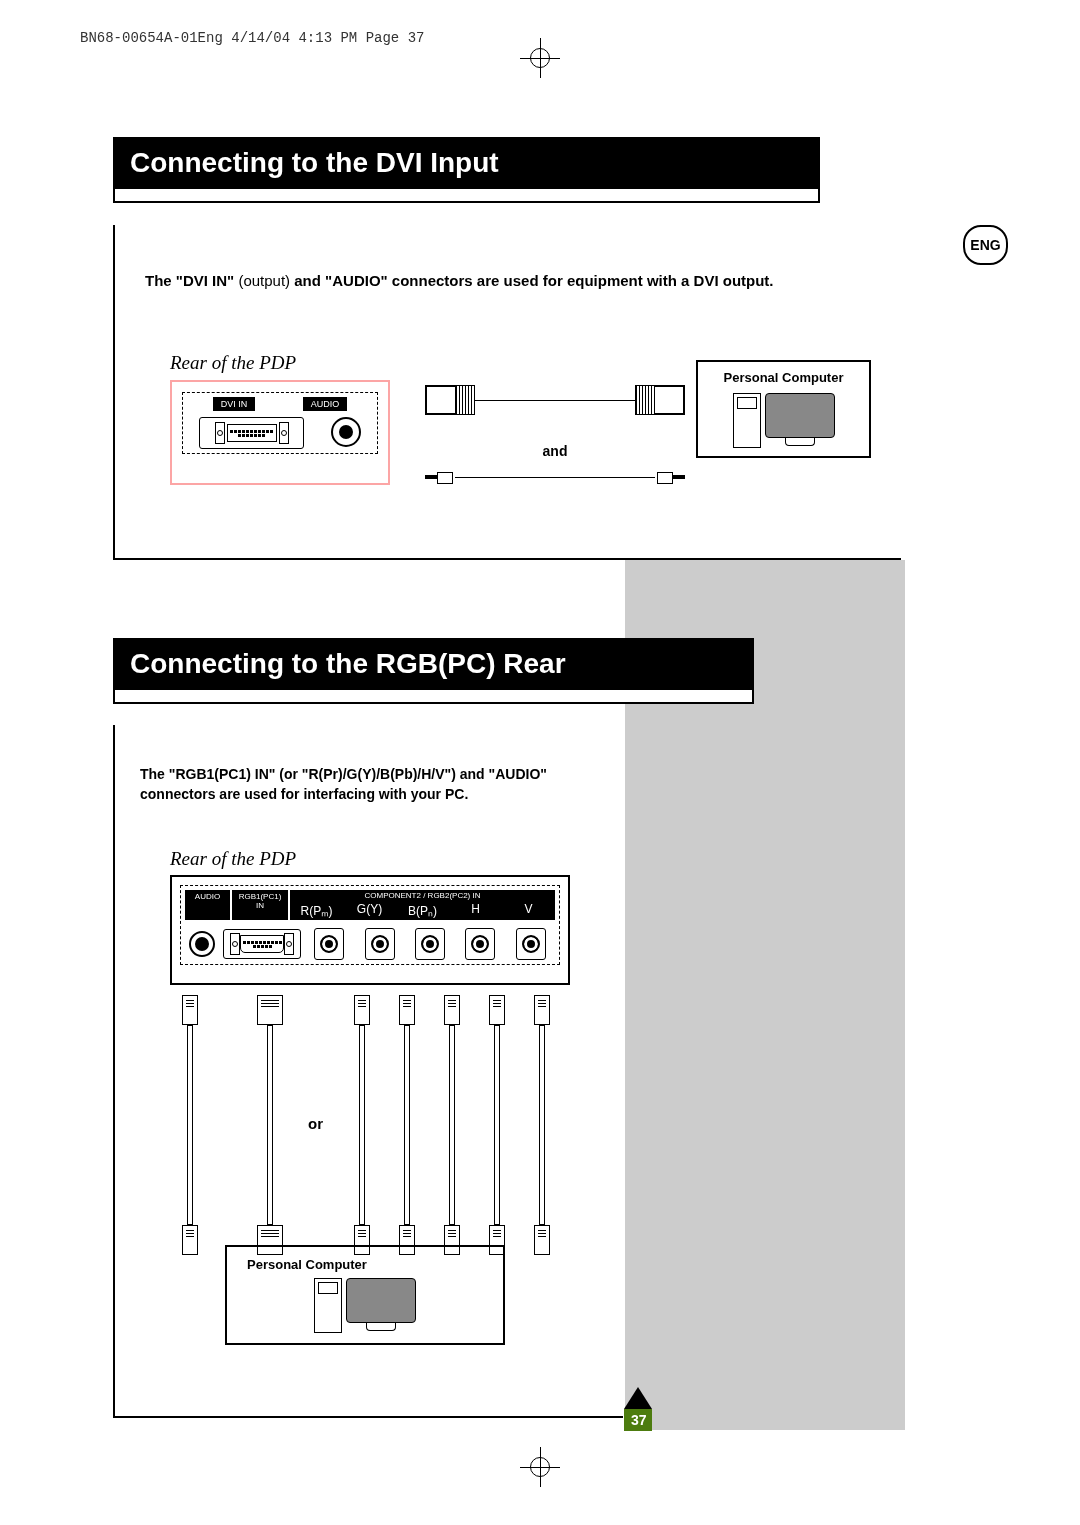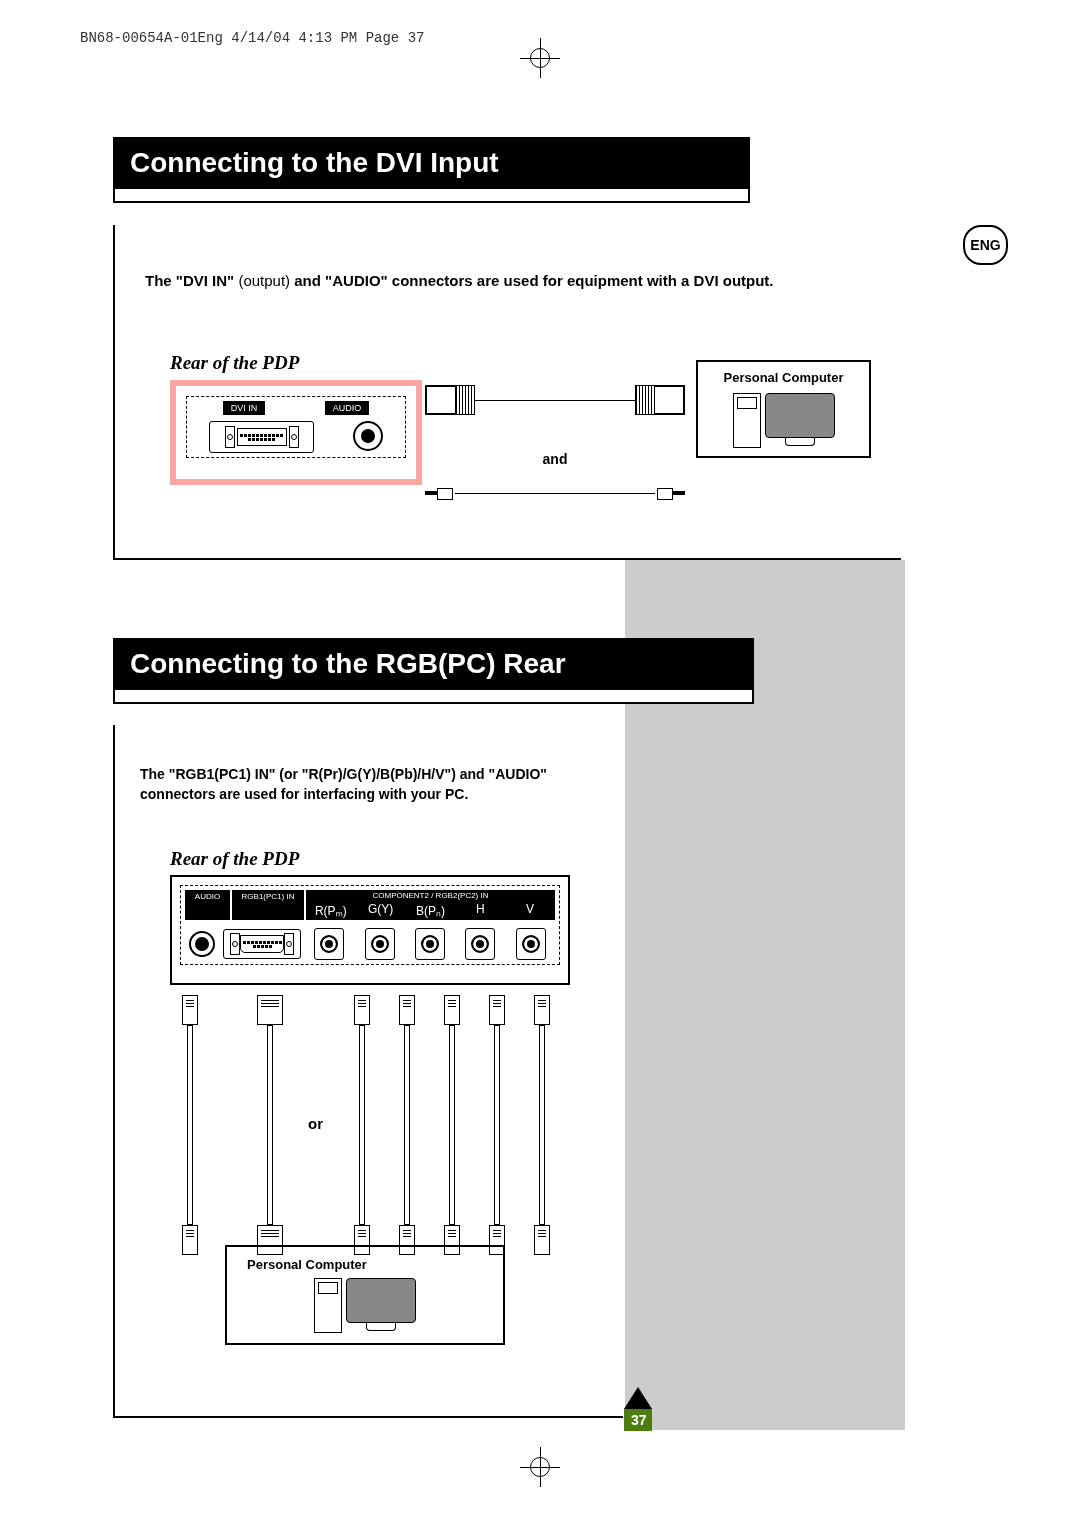--- a/index.html
+++ b/index.html
@@ -8,48 +8,48 @@
 .crop-top{position:absolute;top:38px;left:50%;transform:translateX(-50%)}
 .crop-bottom{position:absolute;bottom:38px;left:50%;transform:translateX(-50%)}
 .crop-mark{width:40px;height:40px}
 .crop-mark::before,.crop-mark::after{content:"";position:absolute;background:#000}
 .crop-mark::before{width:40px;height:1px;top:50%;left:0}
 .crop-mark::after{width:1px;height:40px;left:50%;top:0}
 .crop-circ{position:absolute;width:20px;height:20px;border:1px solid #000;border-radius:50%;top:50%;left:50%;transform:translate(-50%,-50%)}
 .lang-tab{position:absolute;right:72px;top:225px;width:45px;height:40px;border:2px solid #000;border-radius:18px;display:flex;align-items:center;justify-content:center;font-size:14px;font-weight:bold}
 .gray-col{position:absolute;left:625px;top:560px;width:280px;height:870px;background:#ccc;z-index:0}
 .section-title{background:#000;color:#fff;font-size:28px;font-weight:bold;padding:8px 15px;border-right:2px solid #000}
-.title-bar-1{position:absolute;left:113px;top:137px;width:637px;border:2px solid #000}
+.title-bar-1{position:absolute;left:113px;top:137px;width:707px;border:2px solid #000}
 .title-bar-1 .stripe{height:14px;border-top:2px solid #000}
 .content-frame-1{position:absolute;left:113px;top:225px;width:788px;height:335px;border-left:2px solid #000;border-bottom:2px solid #000}
 .intro-1{position:absolute;left:30px;top:45px;width:720px;font-size:15px;font-weight:bold;line-height:1.4}
 .intro-1 .non-bold{font-weight:normal}
-.rear-label{font-family:'Times New Roman',serif;font-style:italic;font-weight:bold;font-size:19px}
+.rear-label{font-family:'Times New Roman',serif;font-style:italic;font-weight:normal;font-size:19px}
 .rear-1{position:absolute;left:55px;top:127px}
-.panel-1{position:absolute;left:55px;top:155px;width:252px;height:105px;border:6px solid #fca5a5}
+.panel-1{position:absolute;left:55px;top:155px;width:220px;height:105px;border:2px solid #fca5a5}
 .port-box{margin:10px;border:1px dashed #000;padding:4px 6px}
 .port-labels{display:flex;justify-content:space-around}
 .port-label{background:#000;color:#fff;font-size:9px;padding:2px 8px}
 .port-row{display:flex;justify-content:space-around;margin-top:6px;gap:6px}
 .dvi-port{width:105px;height:32px;border:1px solid #000;border-radius:3px;display:flex;align-items:center;justify-content:center;gap:2px;background:#fff}
 .dvi-pins{width:50px;height:18px;border:1px solid #000;display:flex;flex-wrap:wrap;align-content:center;justify-content:center;gap:1px;padding:1px}
 .pin{width:3px;height:3px;background:#000}
 .screw{width:10px;height:22px;border:1px solid #000;display:flex;align-items:center;justify-content:center}
 .screw::after{content:"";width:4px;height:4px;border:1px solid #000;border-radius:50%}
 .audio-jack{width:30px;height:30px;border:2px solid #000;border-radius:50%;position:relative}
 .audio-jack::after{content:"";position:absolute;width:10px;height:10px;border:2px solid #000;border-radius:50%;top:50%;left:50%;transform:translate(-50%,-50%);background:#000}
 .cable-area-1{position:absolute;left:300px;top:160px;width:280px;height:110px}
 .dvi-cable{position:relative;height:50px}
 .dvi-conn{position:absolute;width:50px;height:30px;border:1px solid #000;top:0;display:flex}
 .dvi-conn .body{width:30px;border:1px solid #000}
 .dvi-conn .grip{width:18px;background:repeating-linear-gradient(90deg,#000 0 1px,#fff 1px 3px)}
 .dvi-conn.l{left:10px}
 .dvi-conn.r{right:10px;flex-direction:row-reverse}
 .cable-line{position:absolute;top:15px;left:60px;right:60px;height:1px;background:#000}
-.and-label{text-align:center;font-weight:bold;font-size:14px;margin:16px 0}
+.and-label{text-align:center;font-weight:bold;font-size:14px;margin:8px 0}
 .aud-cable{position:relative;height:20px}
 .aud-plug{position:absolute;width:30px;height:10px;top:5px}
 .aud-plug.l{left:10px}
 .aud-plug.r{right:10px}
 .aud-plug::before{content:"";position:absolute;width:12px;height:4px;background:#000;top:3px;left:0}
 .aud-plug::after{content:"";position:absolute;width:14px;height:10px;border:1px solid #000;top:0;left:12px}
 .aud-plug.r::before{left:auto;right:0}
 .aud-plug.r::after{left:auto;right:12px}
 .aud-line{position:absolute;top:10px;left:40px;right:40px;height:1px;background:#000}
 .pc-box{border:2px solid #000;padding:8px;text-align:center}
@@ -64,21 +64,21 @@
 .title-bar-2{position:absolute;left:113px;top:638px;width:641px;border:2px solid #000;z-index:2}
 .title-bar-2 .stripe{height:14px;border-top:2px solid #000;background:#fff}
 .content-frame-2{position:absolute;left:113px;top:725px;width:510px;height:693px;border-left:2px solid #000;border-bottom:2px solid #000;z-index:2;background:#fff}
 .intro-2{position:absolute;left:25px;top:40px;width:460px;font-size:14px;font-weight:bold;line-height:1.4}
 .rear-2{position:absolute;left:55px;top:123px}
 .panel-2{position:absolute;left:55px;top:150px;width:400px;border:2px solid #000;padding-bottom:10px}
 .port-box-2{margin:8px;border:1px dashed #000;padding:4px}
 .header-row-2{display:flex;gap:2px}
 .hcell{background:#000;color:#fff;font-size:8px;padding:2px 4px;text-align:center}
 .hcell.audio{width:45px}
-.hcell.rgb1{width:72px}
+.hcell.rgb1{width:56px}
 .comp-group{flex:1}
 .comp-top{background:#000;color:#fff;font-size:8px;text-align:center;padding:1px}
 .comp-sub{display:flex}
 .comp-sub .hcell{flex:1;font-size:12px;padding:1px}
 .ports-row-2{display:flex;align-items:center;gap:8px;margin-top:8px;padding:0 4px}
 .vga-port{width:78px;height:30px;border:1px solid #000;border-radius:3px;display:flex;align-items:center;justify-content:center;background:#fff}
 .vga-d{width:44px;height:18px;border:1px solid #000;border-radius:0 0 5px 5px;display:flex;flex-wrap:wrap;justify-content:center;align-content:center;gap:1px}
 .bnc-group{display:flex;gap:10px;flex:1;justify-content:space-around}
 .bnc{width:30px;height:32px;border:1px solid #000;border-radius:3px;display:flex;align-items:center;justify-content:center}
 .bnc::after{content:"";width:14px;height:14px;border:2px solid #000;border-radius:50%;background:#000;box-shadow:inset 0 0 0 3px #fff}

